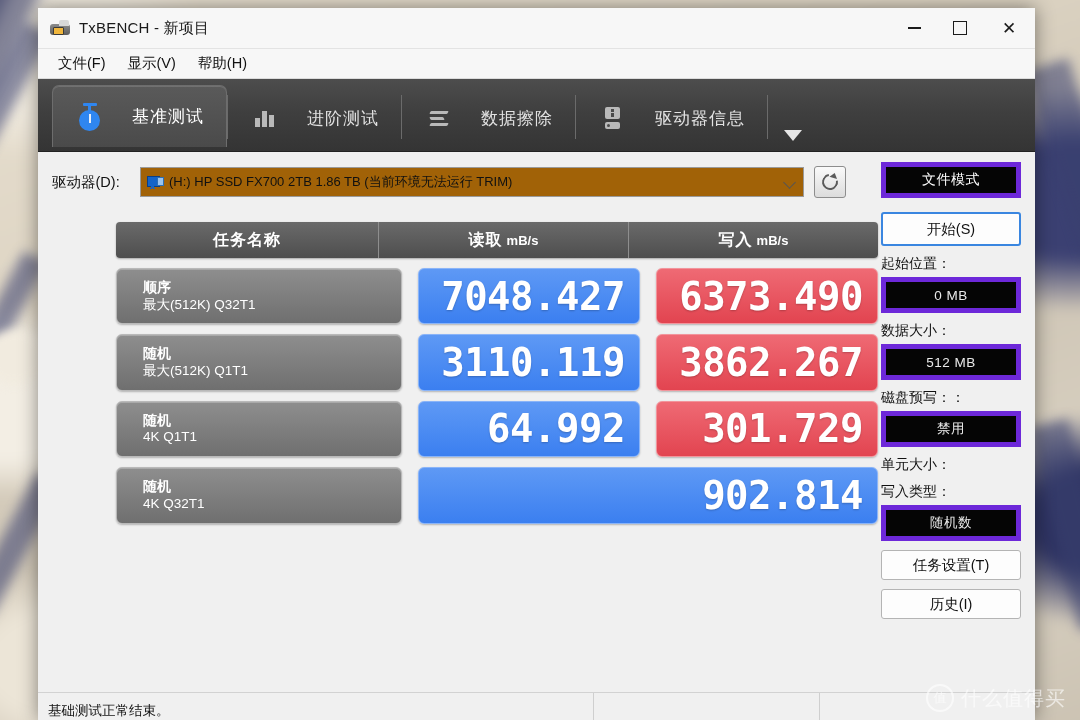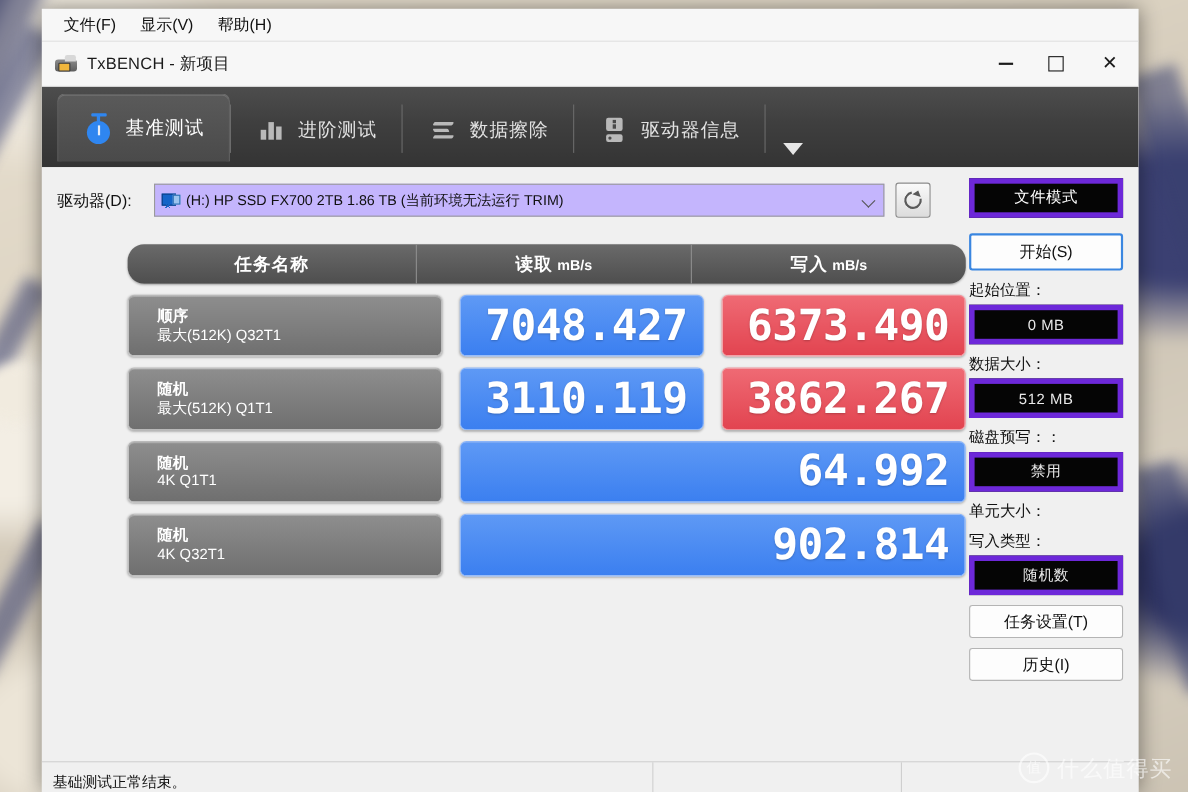--- a/index.html
+++ b/index.html
@@ -75,21 +75,21 @@
   }
 
   
   #tabstrip{
     height:66px;
     background:linear-gradient(#4d4d4d 0%,#3f3f3f 45%,#343434 100%);
     display:flex;align-items:stretch;padding:6px 0 0 14px;position:relative;
     border-bottom:1px solid #222;
   }
   .tab{
-    display:flex;align-items:center;gap:9px;padding:0 22px;position:relative;
+    display:flex;align-items:center;gap:27px;padding:0 22px;position:relative;
     color:#dedede;
     justify-content:center;
   }
   .tab .tablabel{font-size:17px;letter-spacing:1px;color:#e2e2e2;}
   .tab.active{
     background:linear-gradient(#5a5a5a,#4a4a4a);
     border:1px solid #6d6d6d;border-bottom:none;border-radius:7px 7px 0 0;
     box-shadow:inset 0 1px 0 rgba(255,255,255,.14);
     margin-bottom:4px;
   }
@@ -123,21 +123,21 @@
     border-left:9px solid transparent;border-right:9px solid transparent;border-top:11px solid #e6e6e6;
   }
 
   
   #content{position:relative;height:calc(712px - 40px - 29px - 66px);background:#f0f0f0;}
 
   
   #driverow{display:flex;align-items:center;gap:10px;padding:14px 0 0 14px;}
   #drivelabel{font-size:14.5px;color:#111;width:78px;}
   #drivecombo{
-    flex:0 0 650px;height:28px;background:#c4b5fd;border:1px solid #9a9a9a;
+    flex:0 0 650px;height:28px;background:#a16207;border:1px solid #9a9a9a;
     display:flex;align-items:center;padding:0 6px;gap:6px;position:relative;
   }
   #drivecombo .dicon{width:16px;height:13px;position:relative;flex:none;}
   #drivecombo .dicon .m{position:absolute;left:0;top:0;width:11px;height:9px;background:#1464c8;border:1px solid #0a3f86;}
   #drivecombo .dicon .m2{position:absolute;left:10px;top:1px;width:5px;height:7px;background:#9cc4ee;border:1px solid #2c6fb5;}
   #drivecombo .dicon .x{position:absolute;left:1px;top:9px;width:9px;height:4px;background:
      linear-gradient(45deg,transparent 44%,#1464c8 44% 56%,transparent 56%),
      linear-gradient(-45deg,transparent 44%,#1464c8 44% 56%,transparent 56%);}
   #drivetext{font-size:13px;color:#111;white-space:nowrap;overflow:hidden;}
   #drivecombo .caret{
@@ -156,21 +156,21 @@
   }
   .ic-refresh .arw{
     position:absolute;right:1px;top:0px;width:0;height:0;
     border-left:4px solid transparent;border-right:4px solid transparent;border-bottom:5px solid #5a5a5a;
     transform:rotate(18deg);
   }
 
   
   #results{position:absolute;left:78px;top:70px;width:762px;}
   #thead{
-    display:flex;height:36px;border-radius:15px;overflow:hidden;
+    display:flex;height:36px;border-radius:4px;overflow:hidden;
     background:linear-gradient(#6a6a6a,#4e4e4e);
     box-shadow:0 1px 2px rgba(0,0,0,.3);
   }
   #thead .th{
     display:flex;align-items:center;justify-content:center;color:#fff;
     font-size:16px;font-weight:bold;letter-spacing:1px;
   }
   #thead .th:nth-child(1){flex:0 0 262px;}
   #thead .th:nth-child(2){flex:1;border-left:1px solid #8e8e8e;}
   #thead .th:nth-child(3){flex:1;border-left:1px solid #8e8e8e;}
@@ -244,26 +244,20 @@
   <div class="bg"></div>
   <div class="stripe" style="left:-10px;top:20px;width:30px;height:140px;transform:rotate(28deg);"></div>
   <div class="stripe" style="left:-6px;top:250px;width:26px;height:120px;transform:rotate(28deg);"></div>
   <div class="stripe" style="left:0px;top:470px;width:28px;height:150px;transform:rotate(28deg);"></div>
   <div class="blob" style="left:-18px;top:330px;width:64px;height:54px;"></div>
   <div class="stripe" style="right:-20px;top:60px;width:46px;height:200px;transform:rotate(-18deg);"></div>
   <div class="stripe" style="right:-14px;top:420px;width:40px;height:210px;transform:rotate(-14deg);"></div>
 </div>
 
 <div id="window">
-
-  <div id="menubar">
-    <div class="mi">文件(F)</div>
-    <div class="mi">显示(V)</div>
-    <div class="mi">帮助(H)</div>
-  </div>
 
   <div id="titlebar">
     <span class="app-icon">
       <span class="body"></span>
         <span class="top"></span>
         <span class="scr"></span>
     </span>
     <span id="title-text">TxBENCH - 新项目</span>
     <div id="wincontrols">
       <div class="wb">
@@ -271,20 +265,26 @@
         </div>
       <div class="wb">
           <span class="glyph-max"></span>
         </div>
       <div class="wb close">
           <span>✕</span>
         </div>
     </div>
   </div>
 
+  <div id="menubar">
+    <div class="mi">文件(F)</div>
+    <div class="mi">显示(V)</div>
+    <div class="mi">帮助(H)</div>
+  </div>
+
   <div id="tabstrip">
     <div class="tab active">
       <span class="tabicon ic-stopwatch">
         <span class="cap"></span>
           <span class="stem"></span>
           <span class="dial"></span>
           <span class="hand"></span>
       </span>
       <span class="tablabel">基准测试</span>
     </div>
@@ -372,20 +372,21 @@
         <div class="cell read">3110.119</div>
         <div class="cell write">3862.267</div>
       </div>
 
       <div class="row">
         <div class="name">
           <span class="n1">随机</span>
           <span class="n2">4K Q1T1</span>
         </div>
         <div class="cell read">64.992</div>
+        <div class="cell write">301.729</div>
       </div>
 
       <div class="row">
         <div class="name">
           <span class="n1">随机</span>
           <span class="n2">4K Q32T1</span>
         </div>
         <div class="cell read">902.814</div>
       </div>
     </div>

